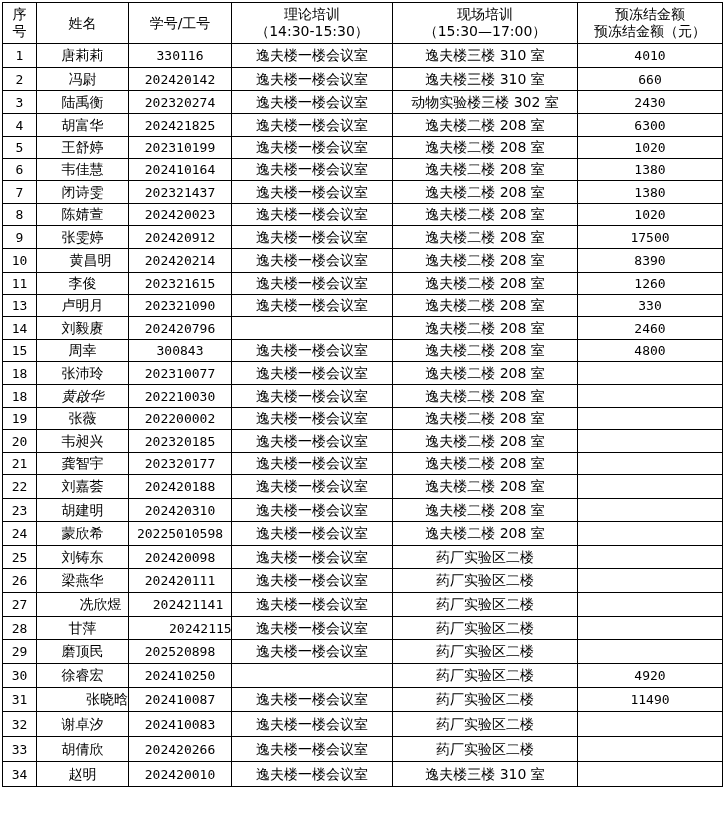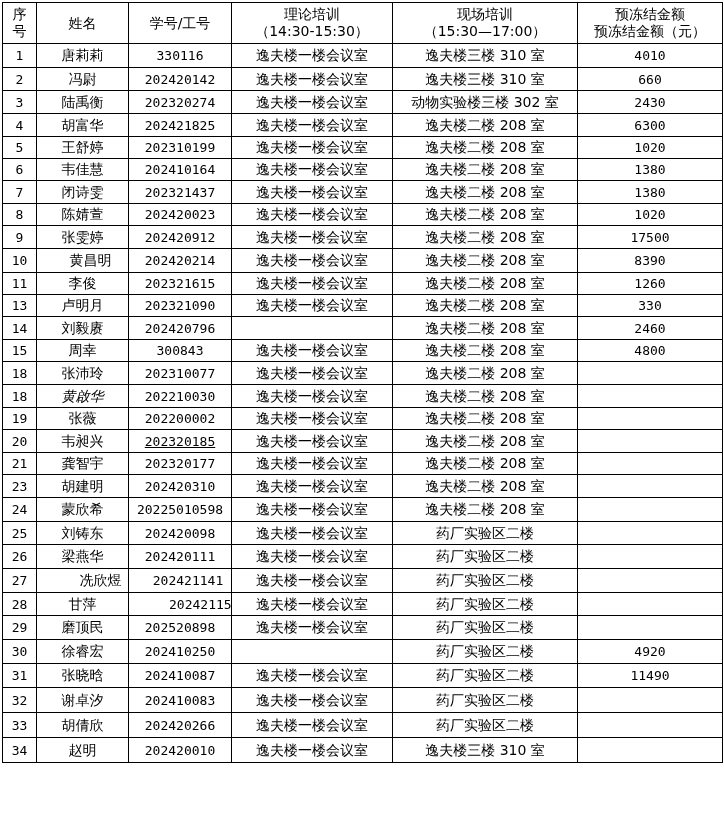--- a/index.html
+++ b/index.html
@@ -182,32 +182,40 @@
         <td class="num" style="height: 21px;">19</td>
         <td style="height: 21px;">张薇</td>
         <td class="num" style="height: 21px;">202200002</td>
         <td style="height: 21px;">逸夫楼一楼会议室</td>
         <td style="height: 21px;">逸夫楼二楼 208 室</td>
         <td class="num" style="height: 21px;"></td>
       </tr>
       <tr>
         <td class="num" style="height: 22px;">20</td>
         <td style="height: 22px;">韦昶兴</td>
-        <td class="num" style="height: 22px; text-decoration: underline;">202320185</td>
+        <td class="num" style="height: 22px;">202320185</td>
         <td style="height: 22px;">逸夫楼一楼会议室</td>
         <td style="height: 22px;">逸夫楼二楼 208 室</td>
         <td class="num" style="height: 22px;"></td>
       </tr>
       <tr>
         <td class="num" style="height: 21px;">21</td>
         <td style="height: 21px;">龚智宇</td>
         <td class="num" style="height: 21px;">202320177</td>
         <td style="height: 21px;">逸夫楼一楼会议室</td>
         <td style="height: 21px;">逸夫楼二楼 208 室</td>
         <td class="num" style="height: 21px;"></td>
+      </tr>
+      <tr>
+        <td class="num" style="height: 23px;">22</td>
+        <td style="height: 23px;">刘嘉荟</td>
+        <td class="num" style="height: 23px;">202420188</td>
+        <td style="height: 23px;">逸夫楼一楼会议室</td>
+        <td style="height: 23px;">逸夫楼二楼 208 室</td>
+        <td class="num" style="height: 23px;"></td>
       </tr>
       <tr>
         <td class="num" style="height: 22px;">23</td>
         <td style="height: 22px;">胡建明</td>
         <td class="num" style="height: 22px;">202420310</td>
         <td style="height: 22px;">逸夫楼一楼会议室</td>
         <td style="height: 22px;">逸夫楼二楼 208 室</td>
         <td class="num" style="height: 22px;"></td>
       </tr>
       <tr>
@@ -261,21 +269,21 @@
       <tr>
         <td class="num" style="height: 23px;">30</td>
         <td style="height: 23px;">徐睿宏</td>
         <td class="num" style="height: 23px;">202410250</td>
         <td style="height: 23px;"></td>
         <td style="height: 23px;">药厂实验区二楼</td>
         <td class="num" style="height: 23px;">4920</td>
       </tr>
       <tr>
         <td class="num" style="height: 23px;">31</td>
-        <td style="height: 23px;">张晓晗</td>
+        <td style="height: 23px; text-align: right;">张晓晗</td>
         <td class="num" style="height: 23px;">202410087</td>
         <td style="height: 23px;">逸夫楼一楼会议室</td>
         <td style="height: 23px;">药厂实验区二楼</td>
         <td class="num" style="height: 23px;">11490</td>
       </tr>
       <tr>
         <td class="num" style="height: 24px;">32</td>
         <td style="height: 24px;">谢卓汐</td>
         <td class="num" style="height: 24px;">202410083</td>
         <td style="height: 24px;">逸夫楼一楼会议室</td>

